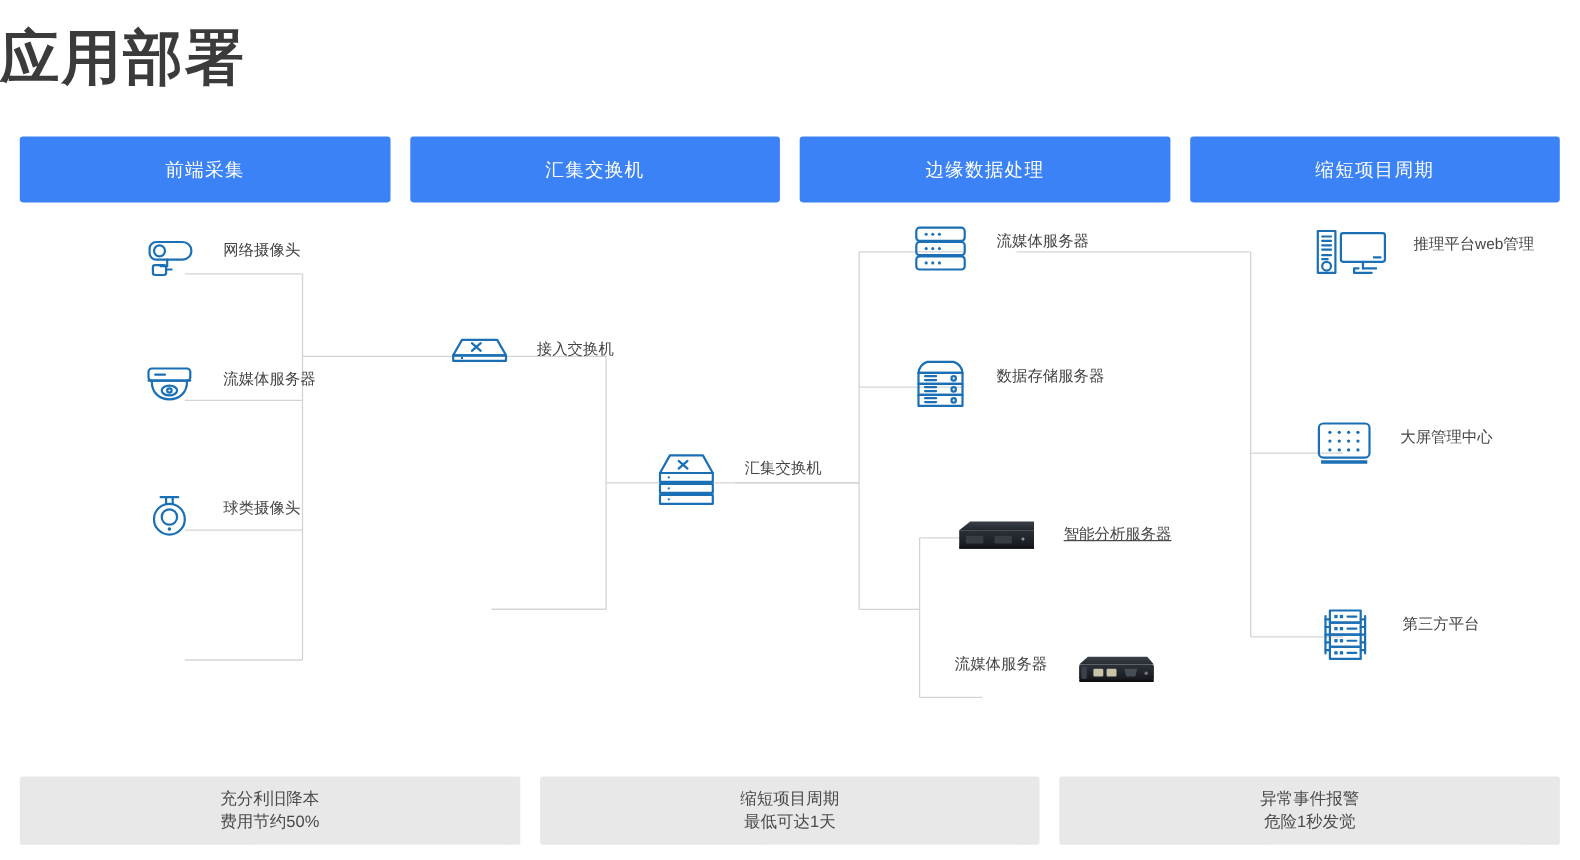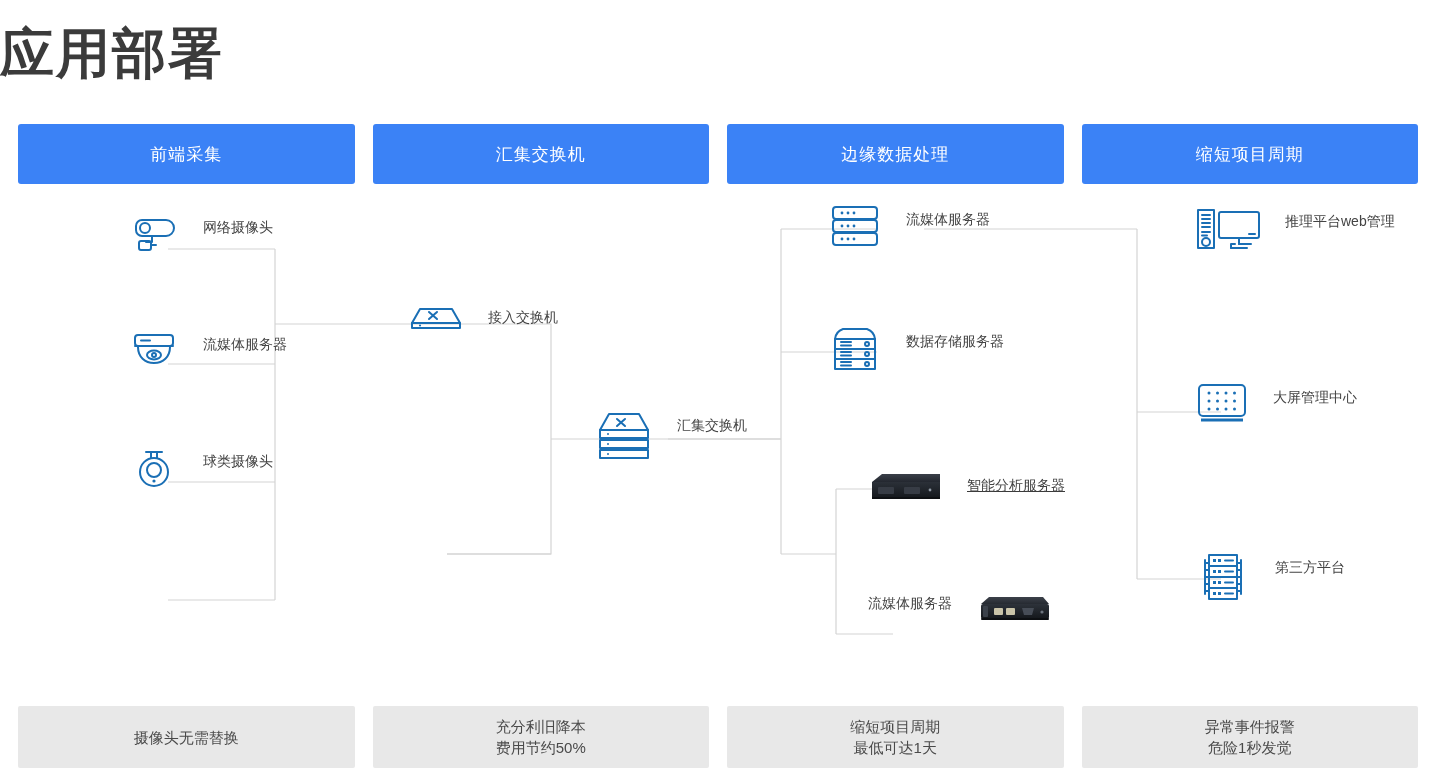--- a/index.html
+++ b/index.html
@@ -358,23 +358,20 @@
       </g>
         </svg>
     </span>
     <span class="lbl">第三方平台</span>
   </div>
 
 </div>
 
 <div class="ftr-row">
   <div class="ftr">
-    <span>摄像头无需替换</span>
-  </div>
-  <div class="ftr">
     <span>充分利旧降本</span>
     <span>费用节约50%</span>
   </div>
   <div class="ftr">
     <span>缩短项目周期</span>
     <span>最低可达1天</span>
   </div>
   <div class="ftr">
     <span>异常事件报警</span>
     <span>危险1秒发觉</span>

